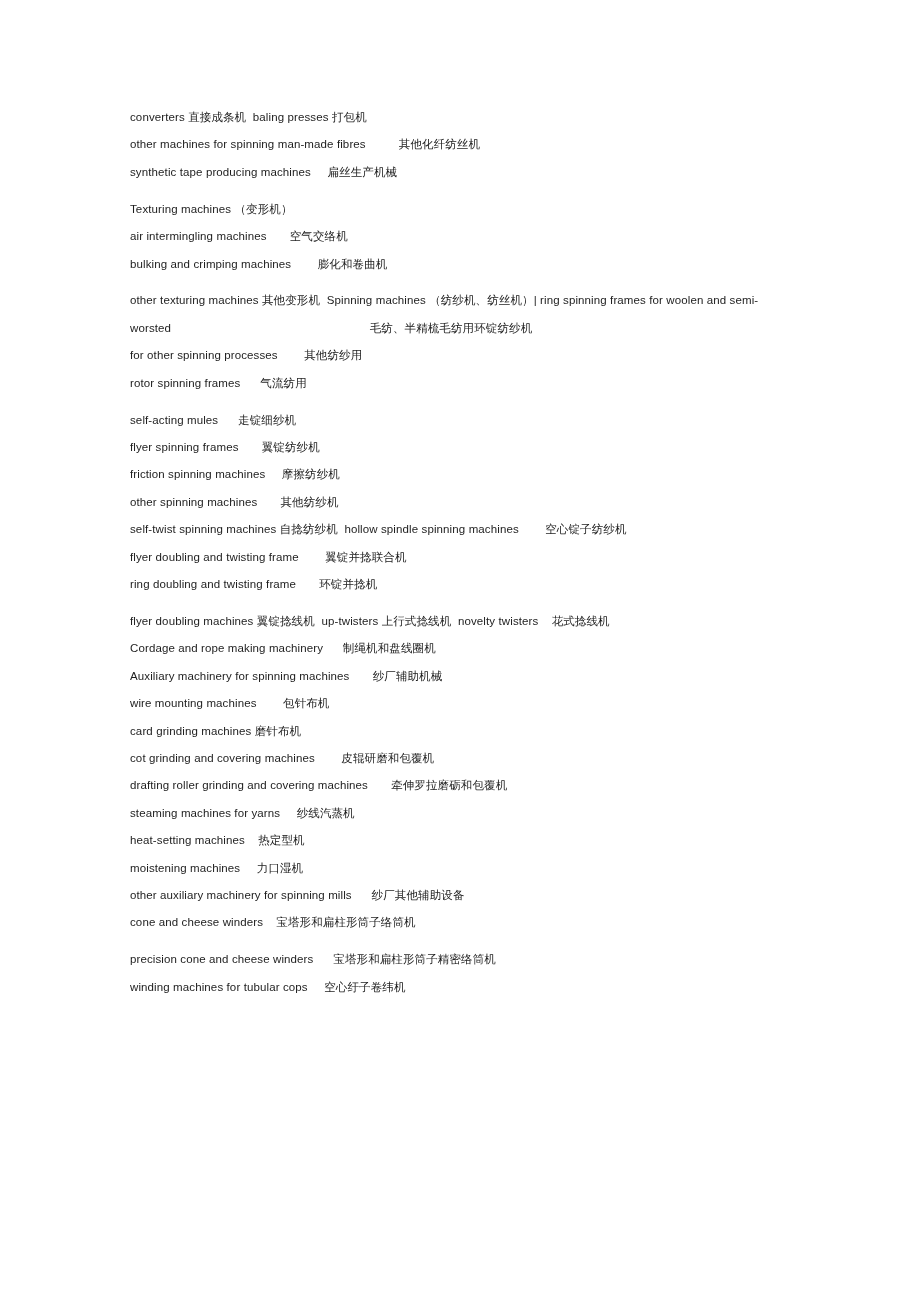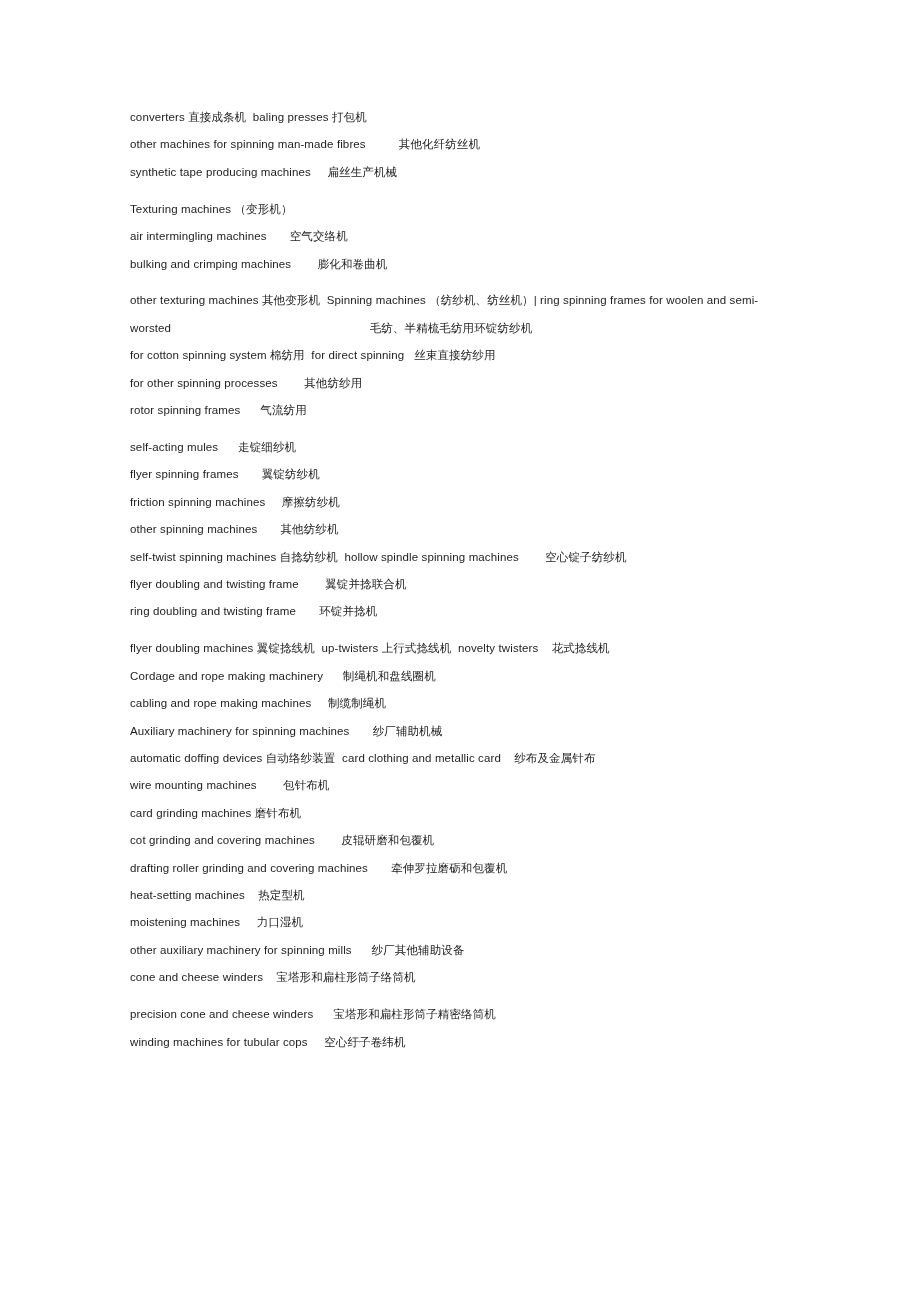--- a/index.html
+++ b/index.html
@@ -56,39 +56,37 @@
 <div id="doc-page">
   <div id="content-body">
       <div class="line">converters 直接成条机  baling presses 打包机</div>
       <div class="line">other machines for spinning man-made fibres          其他化纤纺丝机</div>
       <div class="line">synthetic tape producing machines     扁丝生产机械</div>
       <div class="line gap-before">Texturing machines （变形机）</div>
       <div class="line">air intermingling machines       空气交络机</div>
       <div class="line">bulking and crimping machines        膨化和卷曲机</div>
       <div class="line gap-before">other texturing machines 其他变形机  Spinning machines （纺纱机、纺丝机）| ring spinning frames for woolen and semi-</div>
       <div class="line">worsted                                                            毛纺、半精梳毛纺用环锭纺纱机</div>
-      <div class="line">for cotton spinning system 棉纺用  for direct spinning   丝束直接纺纱用</div>
       <div class="line">for other spinning processes        其他纺纱用</div>
       <div class="line">rotor spinning frames      气流纺用</div>
       <div class="line gap-before">self-acting mules      走锭细纱机</div>
       <div class="line">flyer spinning frames       翼锭纺纱机</div>
       <div class="line">friction spinning machines     摩擦纺纱机</div>
       <div class="line">other spinning machines       其他纺纱机</div>
       <div class="line">self-twist spinning machines 自捻纺纱机  hollow spindle spinning machines        空心锭子纺纱机</div>
       <div class="line">flyer doubling and twisting frame        翼锭并捻联合机</div>
       <div class="line">ring doubling and twisting frame       环锭并捻机</div>
       <div class="line gap-before">flyer doubling machines 翼锭捻线机  up-twisters 上行式捻线机  novelty twisters    花式捻线机</div>
       <div class="line">Cordage and rope making machinery      制绳机和盘线圈机</div>
-      <div class="line">cabling and rope making machines     制缆制绳机</div>
       <div class="line">Auxiliary machinery for spinning machines       纱厂辅助机械</div>
-      <div class="line">automatic doffing devices 自动络纱装置  card clothing and metallic card    纱布及金属针布</div>
       <div class="line">wire mounting machines        包针布机</div>
       <div class="line">card grinding machines 磨针布机</div>
       <div class="line">cot grinding and covering machines        皮辊研磨和包覆机</div>
       <div class="line">drafting roller grinding and covering machines       牵伸罗拉磨砺和包覆机</div>
+      <div class="line">steaming machines for yarns     纱线汽蒸机</div>
       <div class="line">heat-setting machines    热定型机</div>
       <div class="line">moistening machines     力口湿机</div>
       <div class="line">other auxiliary machinery for spinning mills      纱厂其他辅助设备</div>
       <div class="line">cone and cheese winders    宝塔形和扁柱形筒子络筒机</div>
       <div class="line gap-before">precision cone and cheese winders      宝塔形和扁柱形筒子精密络筒机</div>
       <div class="line">winding machines for tubular cops     空心纡子卷纬机</div>
     </div>
 </div>
 
 </body></html>

